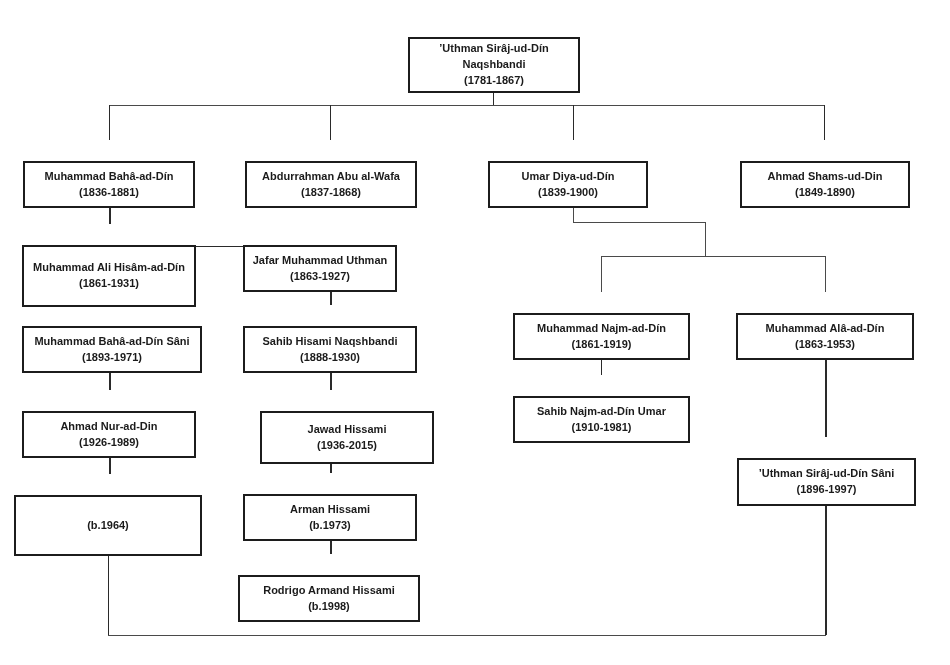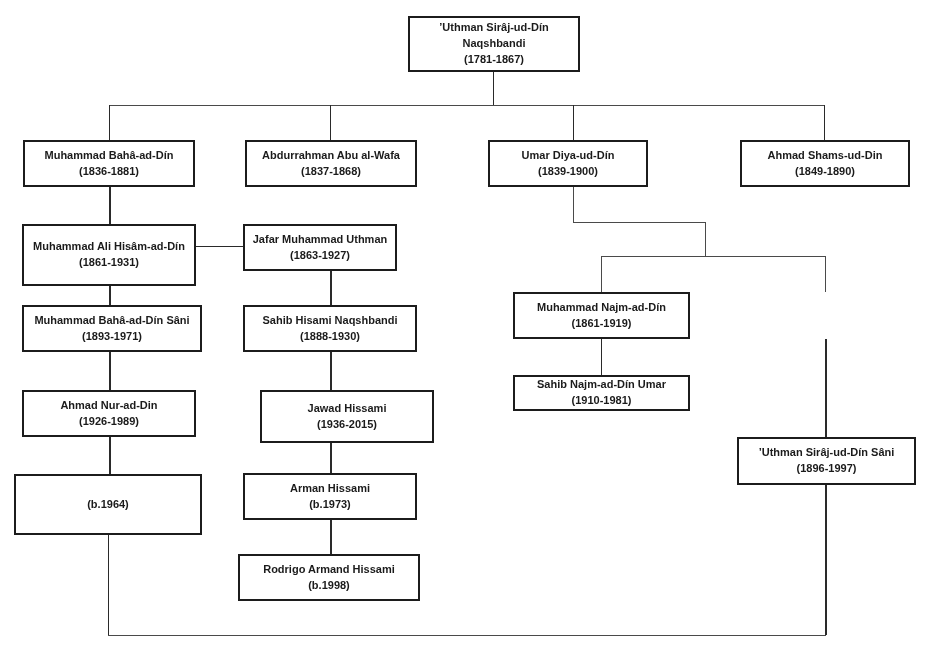--- a/index.html
+++ b/index.html
@@ -23,20 +23,21 @@
     display: flex;
     flex-direction: column;
     align-items: center;
     justify-content: center;
     text-align: center;
     color: #1b1b1b;
     font-size: 11px;
     font-weight: bold;
     line-height: 1.45;
     z-index: 2;
+    margin-top: 21px;
   }
   .node .nm, .node .dt {
     display: block;
   }
   .nm.narrow-root { max-width: 130px; }
   .nm.narrow-irfan { max-width: 118px; }
   .ln {
     position: absolute;
     background: #4a4a4a;
     z-index: 1;
@@ -115,22 +116,26 @@
   <div class="node" style="left:238px;top:554px;width:182px;height:47px">
     <span class="nm">Rodrigo Armand Hissami</span>
     <span class="dt">(b.1998)</span>
   </div>
 
   <div class="node" style="left:513px;top:292px;width:177px;height:47px">
     <span class="nm">Muhammad Najm-ad-Dín</span>
     <span class="dt">(1861-1919)</span>
   </div>
 
+  <div class="node" style="left:736px;top:292px;width:178px;height:47px">
+    <span class="nm">Muhammad Alâ-ad-Dín</span>
+    <span class="dt">(1863-1953)</span>
+  </div>
 
-  <div class="node" style="left:513px;top:375px;width:177px;height:36px">
+  <div class="node" style="left:513px;top:375px;width:177px;height:47px">
     <span class="nm">Sahib Najm-ad-Dín Umar</span>
     <span class="dt">(1910-1981)</span>
   </div>
 
   <div class="node" style="left:737px;top:437px;width:179px;height:48px">
     <span class="nm">’Uthman Sirâj-ud-Dín Sâni</span>
     <span class="dt">(1896-1997)</span>
   </div>
 
   <div class="ln dark" style="left:493px;top:72px;width:1px;height:33px"></div>

